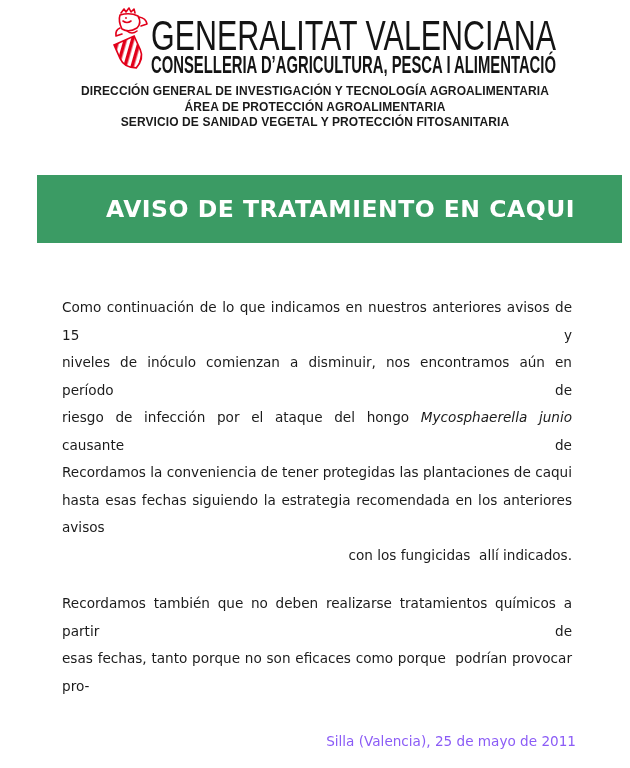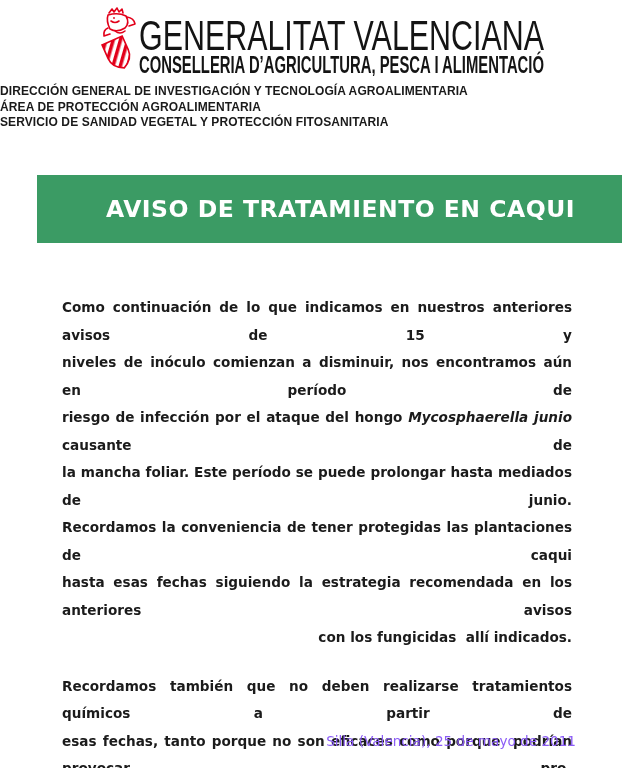--- a/index.html
+++ b/index.html
@@ -1,39 +1,39 @@
 <!DOCTYPE html>
 <html><head>
 <meta charset="utf-8">
 <style>
   html,body{margin:0;padding:0;background:#ffffff;}
   .page{position:relative;width:630px;height:768px;background:#ffffff;overflow:hidden;
         font-family:"DejaVu Sans",sans-serif;color:#1b1b1b;}
 
   
-  .logo-row{position:absolute;left:100px;top:6px;display:flex;align-items:flex-start;}
+  .logo-row{position:absolute;left:112px;top:6px;display:flex;align-items:flex-start;}
   .emblem{flex:0 0 auto;}
   .logo-text{flex:0 0 auto;margin-left:1px;}
   .org-name{font-family:"Liberation Sans",sans-serif;font-weight:normal;fill:#141414;}
   .org-subtitle{font-family:"Liberation Sans",sans-serif;font-weight:bold;fill:#141414;}
 
-  .dept{position:absolute;left:0;right:0;top:84px;text-align:left;
+  .dept{position:absolute;left:0;right:0;top:84px;text-align:center;
         font-family:"Liberation Sans",sans-serif;font-weight:bold;font-size:12px;
         line-height:15.5px;color:#1a1a1a;letter-spacing:0.1px;}
 
   
   .banner{position:absolute;left:37px;top:175px;width:585px;height:68px;
           display:flex;align-items:center;justify-content:center;}
   .banner-title{font-family:"DejaVu Sans",sans-serif;font-weight:bold;font-size:23.5px;
                 letter-spacing:0.5px;margin-left:22px;}
 
   
   .body-col{position:absolute;left:62px;top:294px;width:510px;
             font-size:13.6px;line-height:27.5px;}
-  .paragraph{margin:0 0 21px 0;font-weight:bold;}
+  .paragraph{margin:0 0 21px 0;}
   .line{white-space:nowrap;text-align:right;}
   .line.just{white-space:normal;text-align:justify;text-align-last:justify;}
   .italic{font-style:italic;}
 
   .dateline{position:absolute;top:731px;right:54px;font-size:13.6px;line-height:20px;
             color:#8b5cf6;}
 </style>
 </head>
 <body>
 
@@ -76,21 +76,20 @@
 
   <div class="banner" style="background: rgb(59, 155, 100);">
     <span class="banner-title" style="color: rgb(255, 255, 255);">AVISO DE TRATAMIENTO EN CAQUI</span>
   </div>
 
   <main class="body-col" id="letter-body">
       <div class="paragraph">
         <div class="line just"><span>Como continuación de lo que indicamos en nuestros anteriores avisos de 15 y</span></div>
         <div class="line just"><span>niveles de inóculo comienzan a disminuir, nos encontramos aún en período de</span></div>
         <div class="line just"><span>riesgo de infección por el ataque del hongo </span><span class="italic">Mycosphaerella junio</span><span> causante de</span></div>
-        <div class="line just"><span>la mancha foliar. Este período se puede prolongar hasta mediados de junio.</span></div>
         <div class="line just"><span>Recordamos la conveniencia de tener protegidas las plantaciones de caqui</span></div>
         <div class="line just"><span>hasta esas fechas siguiendo la estrategia recomendada en los anteriores avisos</span></div>
         <div class="line"><span>con los fungicidas&nbsp; allí indicados.</span></div>
       </div>
       <div class="paragraph">
         <div class="line just"><span>Recordamos también que no deben realizarse tratamientos químicos a partir de</span></div>
         <div class="line just"><span>esas fechas, tanto porque no son eficaces como porque&nbsp; podrían provocar pro-</span></div>
       </div>
     </main>
 

